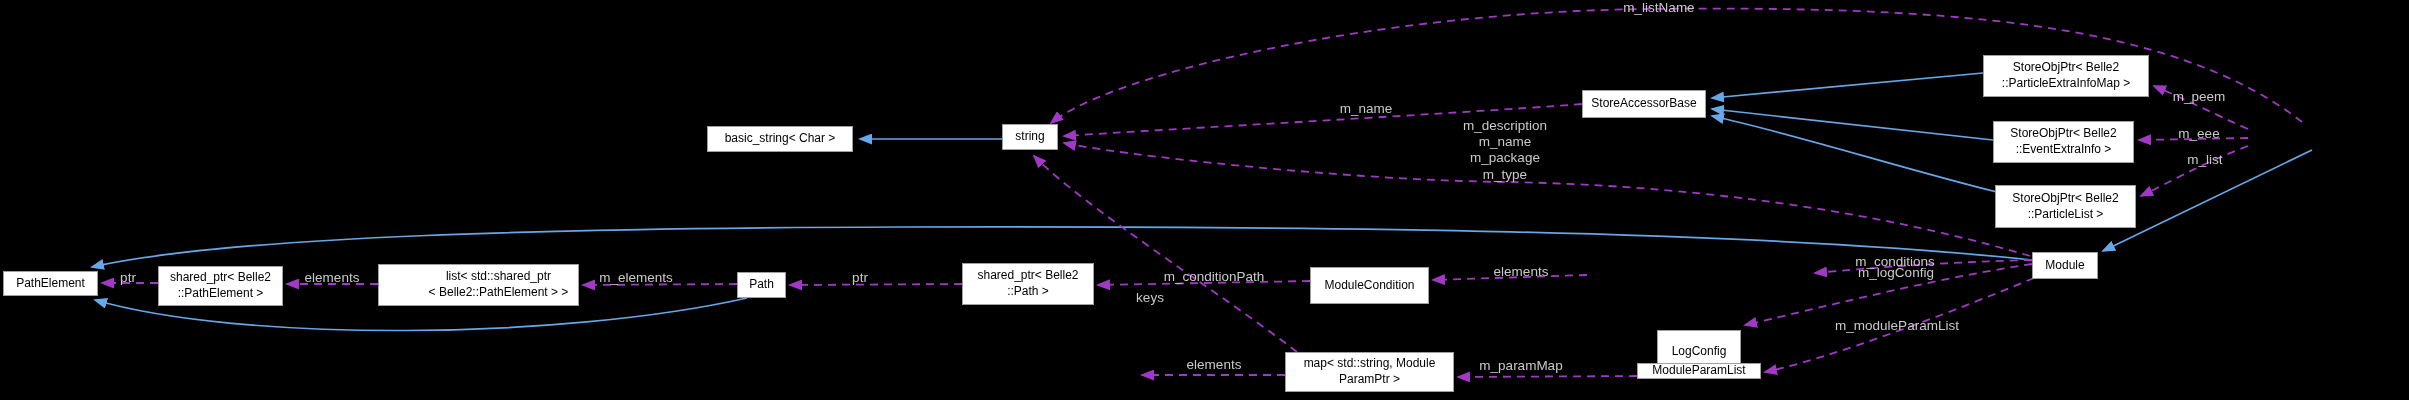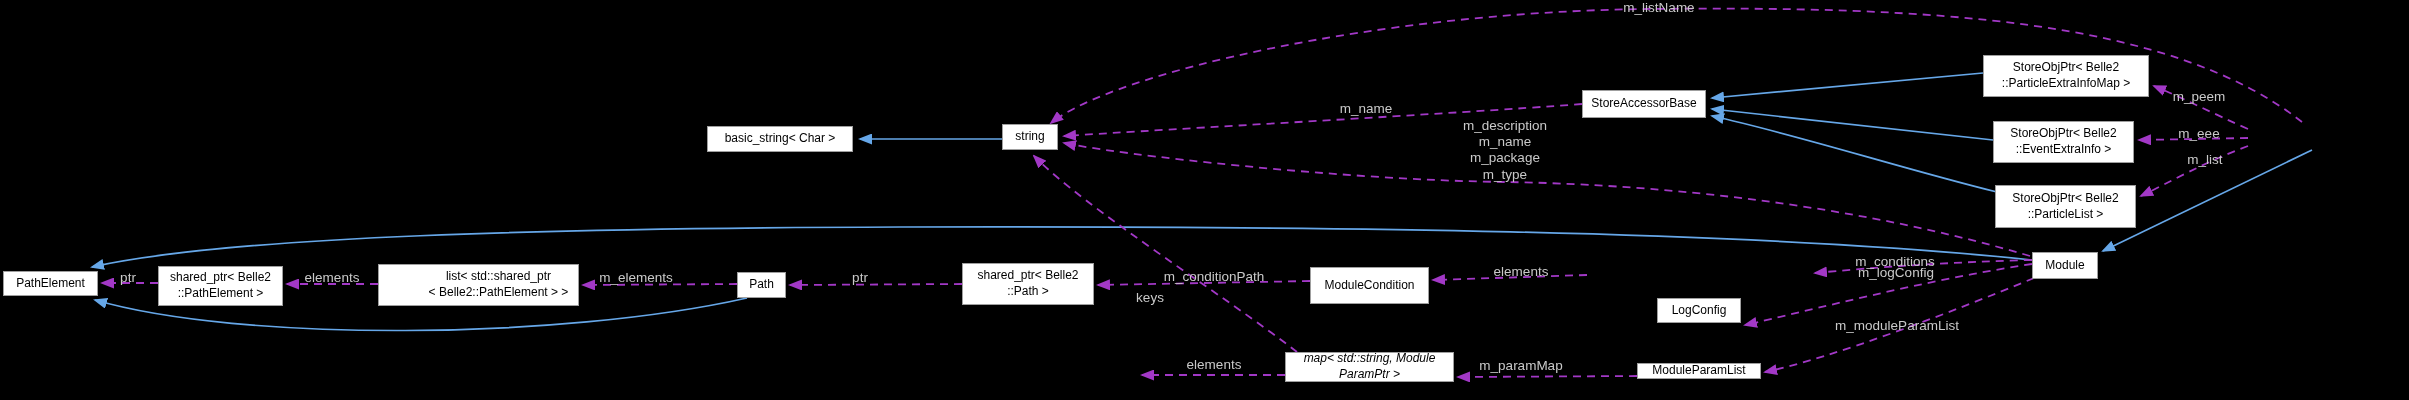--- a/index.html
+++ b/index.html
@@ -70,23 +70,23 @@
   </svg>
 <div class="node" style="left: 3px; top: 271px; width: 95px; height: 25px;">PathElement</div>
     <div class="node" style="left: 158px; top: 266px; width: 125px; height: 40px;">shared_ptr&lt; Belle2
 ::PathElement &gt;</div>
     <div class="node" style="left: 378px; top: 264px; width: 201px; height: 42px; padding-left: 40px;">list&lt; std::shared_ptr
 &lt; Belle2::PathElement &gt; &gt;</div>
     <div class="node" style="left: 737px; top: 272px; width: 49px; height: 26px;">Path</div>
     <div class="node" style="left: 962px; top: 263px; width: 132px; height: 42px;">shared_ptr&lt; Belle2
 ::Path &gt;</div>
     <div class="node" style="left: 1310px; top: 267px; width: 119px; height: 37px;">ModuleCondition</div>
-    <div class="node" style="left: 1657px; top: 298px; width: 84px; height: 25px;">LogConfig</div>
+    <div class="node" style="left: 1657px; top: 330px; width: 84px; height: 43px;">LogConfig</div>
     <div class="node" style="left: 1637px; top: 363px; width: 124px; height: 16px;">ModuleParamList</div>
-    <div class="node" style="left: 1285px; top: 352px; width: 169px; height: 30px; font-style: italic;">map&lt; std::string, Module
+    <div class="node" style="left: 1285px; top: 352px; width: 169px; height: 40px;">map&lt; std::string, Module
 ParamPtr &gt;</div>
     <div class="node" style="left: 707px; top: 126px; width: 146px; height: 26px;">basic_string&lt; Char &gt;</div>
     <div class="node" style="left: 1002px; top: 112px; width: 56px; height: 26px; margin-top: 12px;">string</div>
     <div class="node" style="left: 1582px; top: 90px; width: 124px; height: 28px;">StoreAccessorBase</div>
     <div class="node" style="left: 1983px; top: 55px; width: 166px; height: 42px;">StoreObjPtr&lt; Belle2
 ::ParticleExtraInfoMap &gt;</div>
     <div class="node" style="left: 1993px; top: 121px; width: 141px; height: 42px;">StoreObjPtr&lt; Belle2
 ::EventExtraInfo &gt;</div>
     <div class="node" style="left: 1995px; top: 185px; width: 141px; height: 43px;">StoreObjPtr&lt; Belle2
 ::ParticleList &gt;</div>

